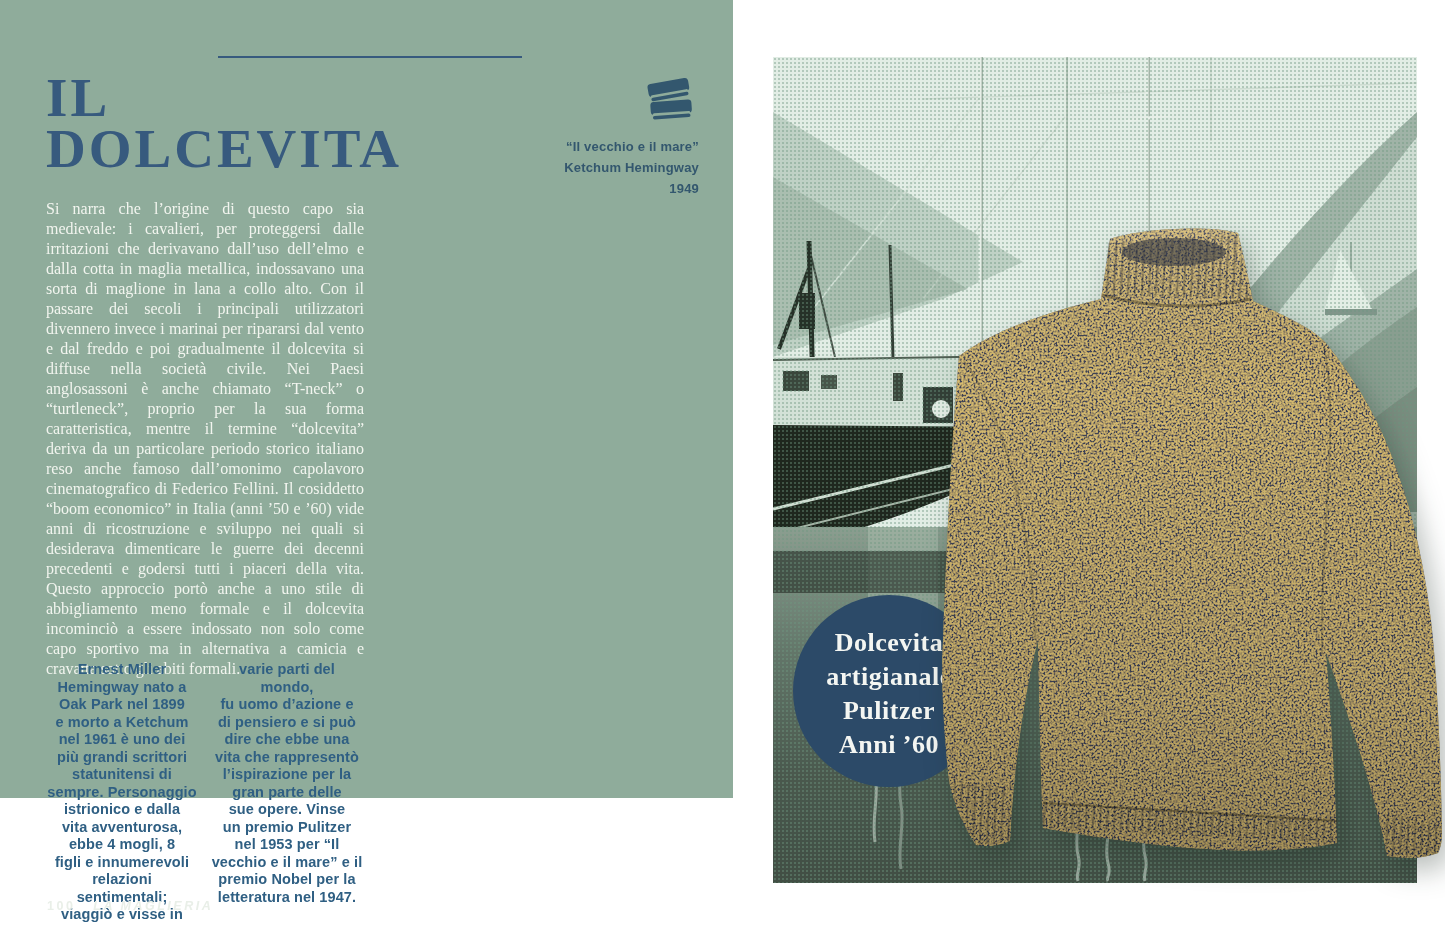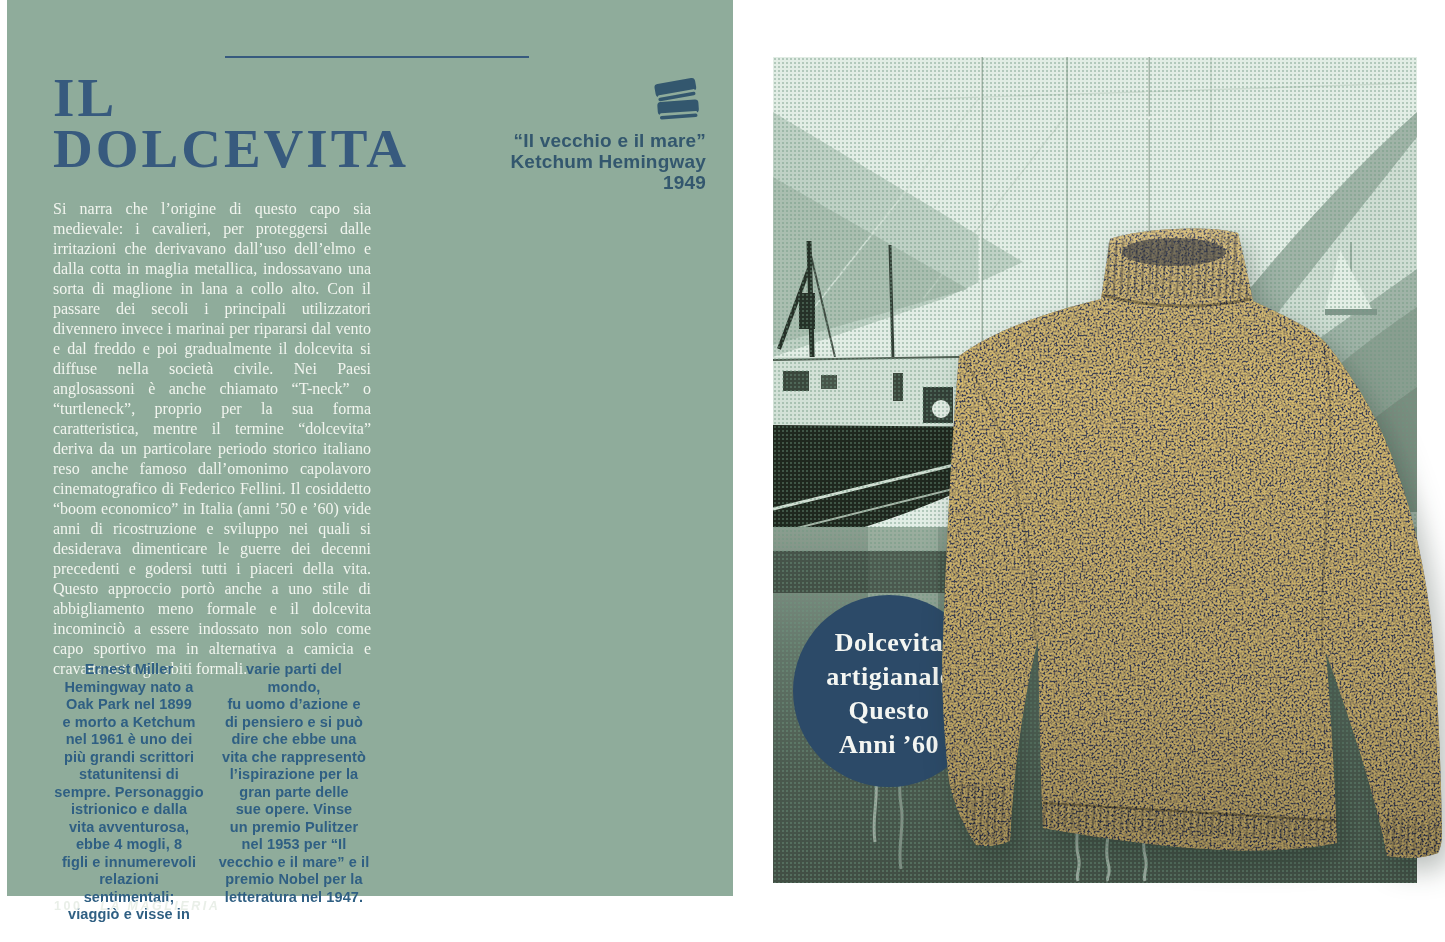--- a/index.html
+++ b/index.html
@@ -14,40 +14,40 @@
   }
   *{margin:0;padding:0;box-sizing:border-box;}
   html,body{background:#ffffff;}
   .spread{
     position:relative;width:1445px;height:942px;margin:0 auto;
     background:#ffffff;overflow:hidden;
     font-family:"Liberation Sans",sans-serif;
   }
   
   .page-left{
-    position:absolute;left:7px;top:0;width:733px;height:896px;
+    position:absolute;left:0;top:0;width:733px;height:798px;
     background:var(--page-green);
   }
   .top-rule{
     position:absolute;left:218px;top:56px;width:304px;height:2px;
     background:var(--navy);
   }
   .title{
     position:absolute;left:46px;top:72px;
     font-family:"Liberation Serif","DejaVu Serif",serif;
     font-weight:700;color:var(--navy);
     font-size:55px;line-height:51px;letter-spacing:3px;
   }
   .citation{
     position:absolute;right:34px;top:74px;text-align:right;
     color:var(--citation-navy);
   }
   .citation .books{display:inline-block;margin-right:2px;}
   .citation-lines{
-    margin-top:0;font-weight:700;font-size:19px;line-height:21px;
+    margin-top:6px;font-weight:700;font-size:13px;line-height:21px;
     letter-spacing:.2px;
   }
   .body-text{
     position:absolute;left:46px;top:199px;width:318px;
     font-family:"Liberation Serif","DejaVu Serif",serif;
     font-size:16px;line-height:20px;color:var(--body-white);
     text-align:justify;
   }
   .cols{
     position:absolute;left:46px;top:661px;display:flex;gap:13px;
@@ -240,21 +240,21 @@
           <path d="M372,745 c5,18 -5,36 0,54 c4,14 -3,18 0,25"></path>
         </g>
       </svg>
       <div class="tint"></div>
       <div class="halftone"></div>
     </div>
 
     <div class="badge">
       <div>Dolcevita</div>
       <div>artigianale</div>
-      <div>Questo</div>
+      <div>Pulitzer</div>
       <div>Anni ’60</div>
     </div>
 
     <svg class="sweater" viewBox="0 0 555 645">
       <defs>
         <path id="sw" d="M220,14
           C252,3 320,0 348,8
           C353,28 358,52 363,76
           C392,90 420,101 436,118
           C468,158 492,200 507,246

